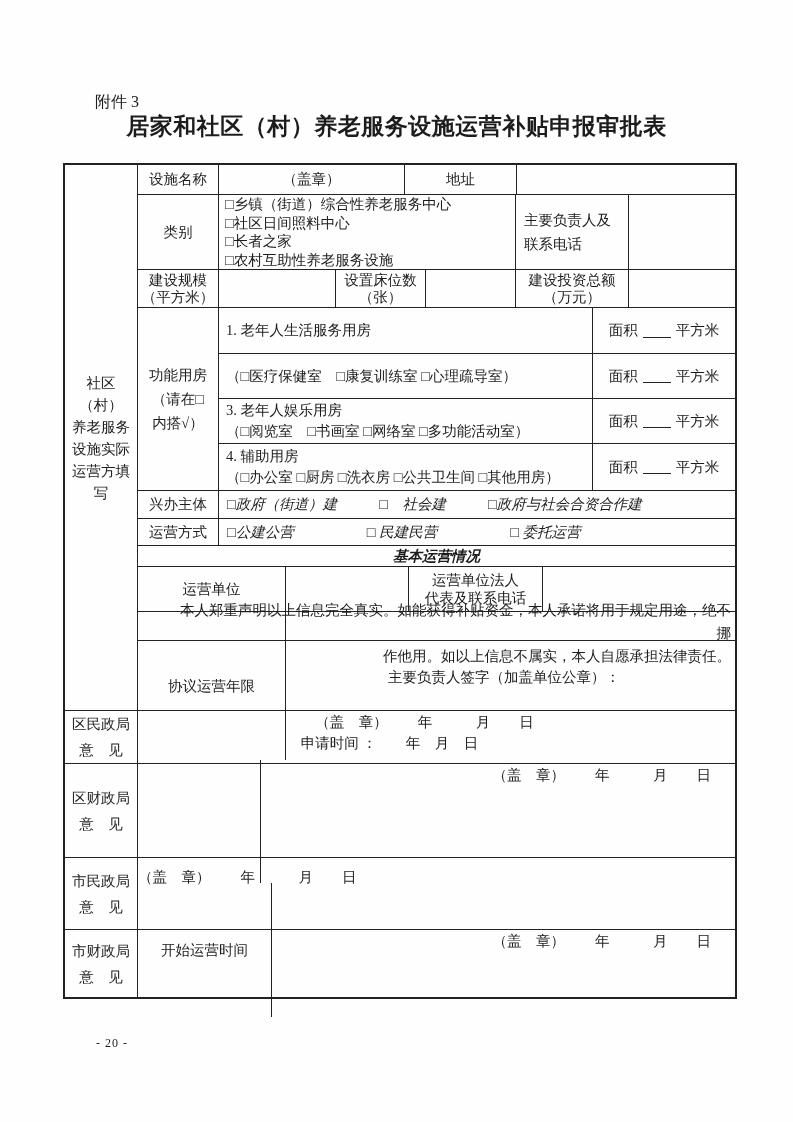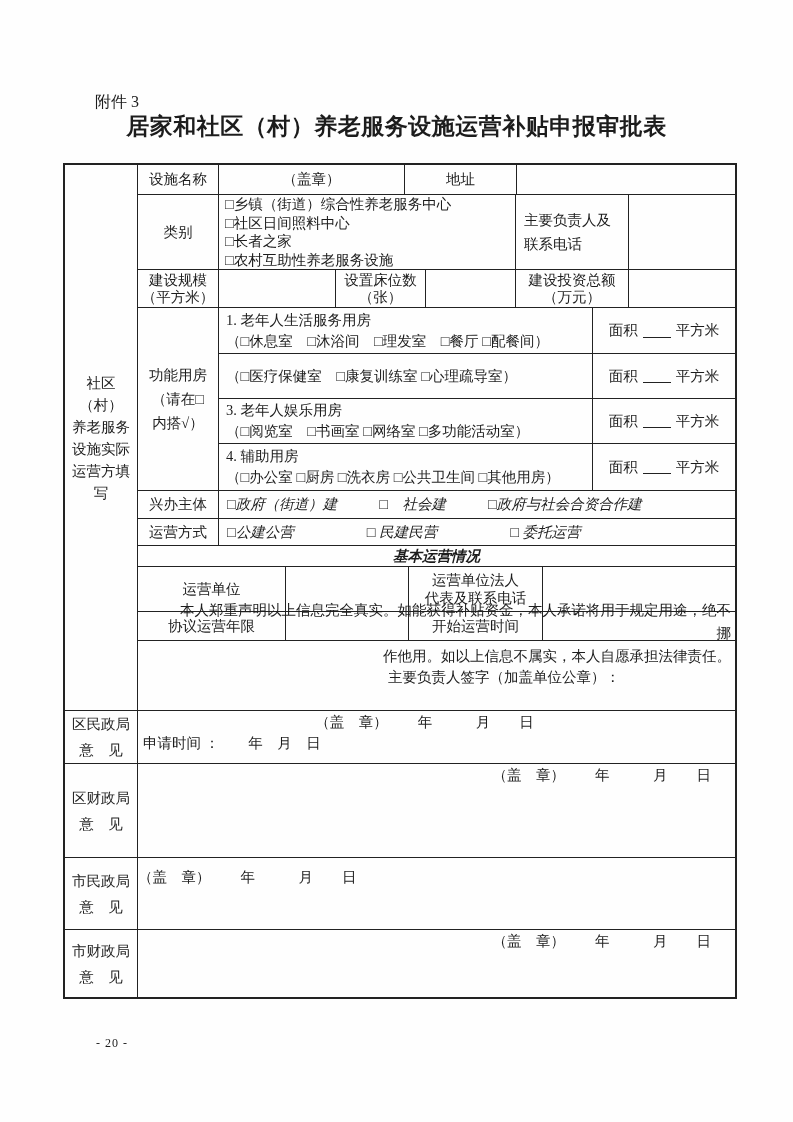--- a/index.html
+++ b/index.html
@@ -42,21 +42,21 @@
   .w112{width:112px;flex:0 0 112px;}
   .w113{width:113px;flex:0 0 113px;}
   .w134{width:134px;flex:0 0 134px;}
   .w148{width:148px;flex:0 0 148px;}
   .w186{width:186px;flex:0 0 186px;}
   .w297{width:297px;flex:0 0 297px;}
   
   .h30{height:30px;} .h75{height:75px;} .h38{height:38px;}
   .h46{height:46px;} .h45{height:45px;} .h28{height:28px;}
   .h27{height:27px;} .h21{height:21px;} .h44{height:45px;}
-  .h29{height:29px;} .h26{height:26px;} .h69{height:69px;}
+  .h29{height:29px;flex-direction:column;} .h26{height:26px;} .h69{height:69px;}
   .lh17{line-height:17px;}
   .lh18{line-height:18px;}
   .lh24{line-height:24px;}
   .cat-opts{padding-left:6px;line-height:18.5px;align-items:flex-start;justify-content:center;}
   .contact-label{padding-left:8px;line-height:24px;align-items:flex-start;justify-content:center;}
   
   .fngroup{display:flex;border-bottom:1px solid #222;}
   .fnrows{flex:1 1 auto;min-width:0;}
   .fnrow{display:flex;border-bottom:1px solid #222;}
   .fnrow:last-child{border-bottom:none;}
@@ -64,21 +64,21 @@
   .fn-area{width:142px;flex:0 0 142px;display:flex;align-items:center;justify-content:center;}
   .blank{display:inline-block;width:28px;height:14px;border-bottom:1.2px solid #222;margin:0 5px;vertical-align:-2px;}
   .opt-row{align-items:center;padding-left:8px;justify-content:flex-start;text-align:left;}
   .gap42{gap:42px;} .gap55{gap:73px;}
   .hdr{font-weight:bold;}
   
   .decl{display:flex;flex-direction:column;justify-content:center;padding:2px 4px 2px 5px;}
   .dline{line-height:23px;text-align:right;}
   .indent{padding-left:30px;}
   .sig{text-align:right;padding-right:111px;line-height:18px;}
-  .appdate{text-align:left;padding-right:95px;line-height:18px;margin-top:48px;}
+  .appdate{text-align:center;padding-right:95px;line-height:18px;margin-top:48px;}
   
   .app-row{display:flex;border-bottom:1px solid #222;}
   .app-row:last-child{border-bottom:none;}
   .app-label{
     width:73px;flex:0 0 73px;border-right:1px solid #222;
     display:flex;flex-direction:column;align-items:center;justify-content:center;
     line-height:26px;text-align:center;
   }
   .app-body{flex:1 1 auto;display:flex;flex-direction:row;min-width:0;}
   .h45b{height:45px;} .h93{height:93px;} .h71{height:71px;} .h67{height:67px;}
@@ -154,21 +154,20 @@
         <div class="fngroup">
           <div class="cell w81 col lh24">
             <div>功能用房</div>
             <div>（请在□</div>
             <div>内搭√）</div>
           </div>
           <div class="fnrows">
             <div class="fnrow h46">
               <div class="fn-content">
                 <div>1. 老年人生活服务用房</div>
-                <div class="pre">（□休息室　□沐浴间　□理发室　□餐厅 □配餐间）</div>
               </div>
               <div class="fn-area">
                 <span>面积</span>
                   <span class="blank"></span>
                   <span>平方米</span>
               </div>
             </div>
             <div class="fnrow h45">
               <div class="fn-content">
                 <div class="pre">（□医疗保健室　□康复训练室 □心理疏导室）</div>

